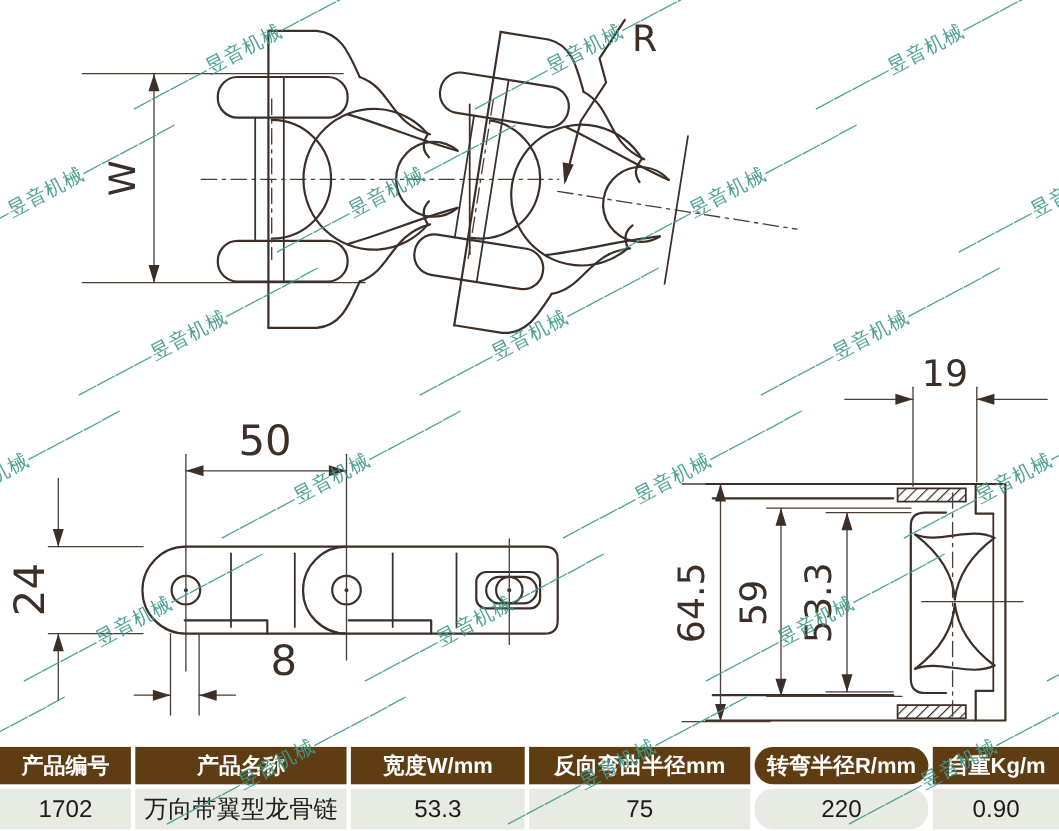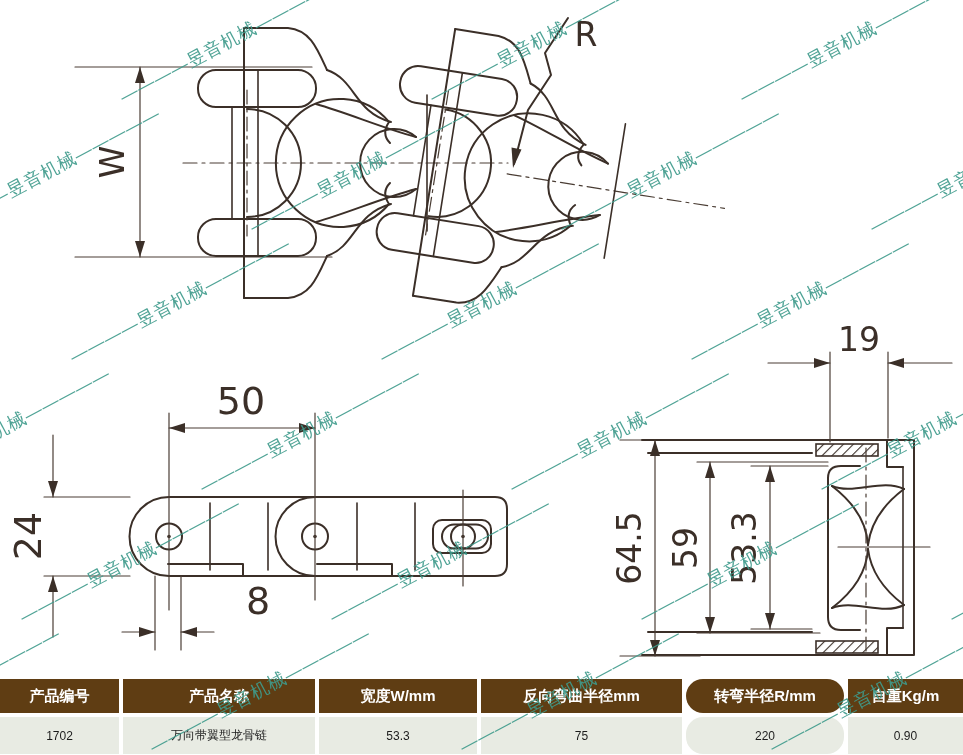--- a/index.html
+++ b/index.html
@@ -16,22 +16,22 @@
   .d38{font-size:38px;} .d33{font-size:33px;}
   
   #wm-layer{position:absolute;left:0;top:0;width:963px;height:755px;pointer-events:none;z-index:30;}
   .wm{position:absolute;white-space:nowrap;font-size:18px;font-weight:500;letter-spacing:1px;
       color:#3f9b8c;opacity:.92;transform:translate(-50%,-50%) rotate(-28deg);
       font-family:"Liberation Sans","DejaVu Sans",sans-serif;}
   
   #spec-table{position:absolute;left:0;top:676px;width:963px;background:#ffffff;padding-top:3px;z-index:10;}
   .trow{display:flex;gap:4px;margin-bottom:4px;}
   .cell{display:flex;align-items:center;justify-content:center;box-sizing:border-box;}
-  .th{background:#5f3d13;color:#ffffff;font-size:15px;font-weight:bold;height:34px;}
-  .td{background:#e8ebe3;color:#1c1c1c;font-size:12px;height:37px;}
+  .th{background:#5f3d13;color:#ffffff;font-size:20px;font-weight:bold;height:34px;}
+  .td{background:#e8ebe3;color:#1c1c1c;font-size:22px;height:37px;}
   .c0{width:119px;} .c1{width:192px;} .c2{width:158px;} .c3{width:201px;} .c4{width:158px;border-radius:17px;} .c5{flex:1;}
 </style>
 </head>
 <body>
 
 <div id="stage">
 
   <svg id="drawing" width="963" height="676" viewBox="0 0 963 676">
     <defs>
       <pattern id="hatch" width="7" height="7" patternUnits="userSpaceOnUse" patternTransform="rotate(45)">

